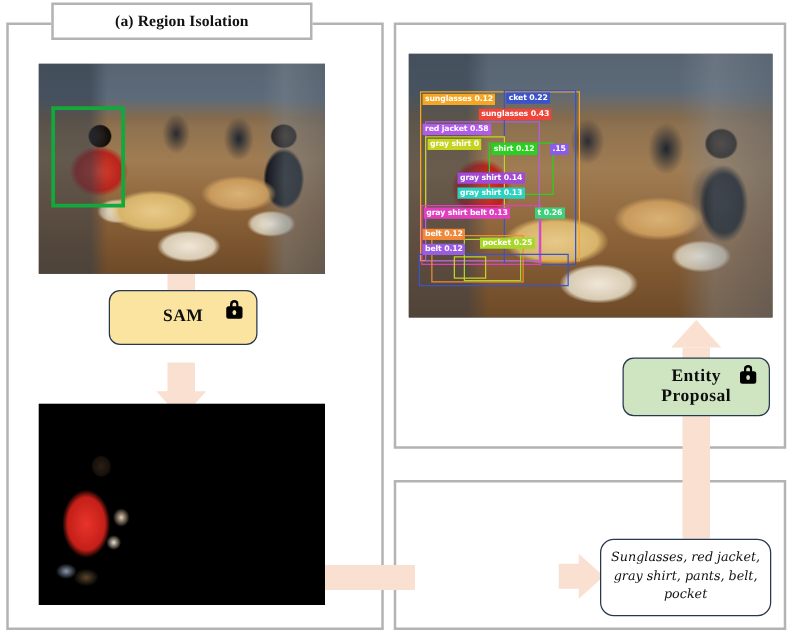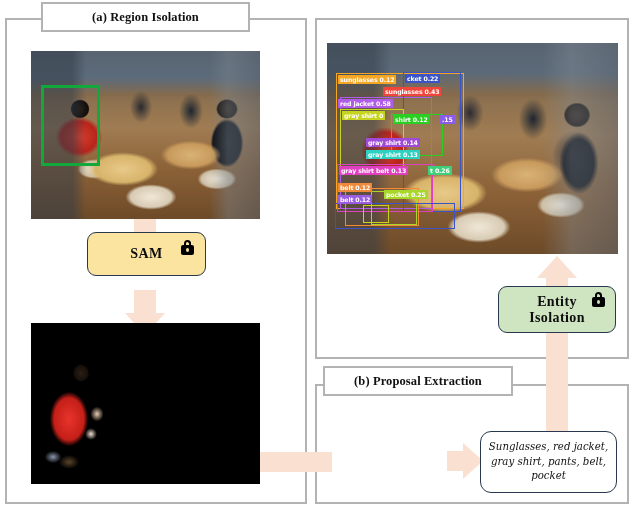--- a/index.html
+++ b/index.html
@@ -166,34 +166,31 @@
     <div class="det" style="left:11px;top:140px;background:#f08a3a;">belt 0.12</div>
     <div class="det" style="left:57px;top:147px;background:#a8d72a;">pocket 0.25</div>
     <div class="det" style="left:11px;top:152px;background:#9a5ce0;">belt 0.12</div>
   </div>
 
   <div class="arrow shaft-v" style="left:546px;top:278px;width:22px;height:22px;"></div>
   <div class="arrowhead ah-up" style="left:537px;top:256px;"></div>
 
   <div class="procbox" style="left:498px;top:286px;width:118px;height:47px;background:#cfe4c0;flex-direction:column;">
     <span class="lbl">Entity</span>
-    <span class="lbl">Isolation</span>
+    <span class="lbl">Proposal</span>
     <span class="lock" style="right:10px;top:5px;">
       <span class="shackle"></span>
         <span class="body"></span>
         <span class="hole" style="background:#cfe4c0"></span>
     </span>
   </div>
 
   <div class="arrow shaft-v" style="left:546px;top:333px;width:22px;height:98px;"></div>
 
   <div class="panel" style="left:315px;top:384px;width:314px;height:120px;"></div>
-  <div class="panel-title" style="left:323px;top:366px;width:190px;height:30px;">
-    <span>(b) Proposal Extraction</span>
-  </div>
 
 
   <div class="arrow shaft-h" style="left:447px;top:451px;width:17px;height:20px;"></div>
   <div class="arrowhead ah-right" style="left:463px;top:443px;"></div>
 
   <div class="proposal" style="left:480px;top:431px;width:137px;height:62px;">
     <span>Sunglasses, red jacket, gray shirt, pants, belt, pocket</span>
   </div>
 
 </div>

